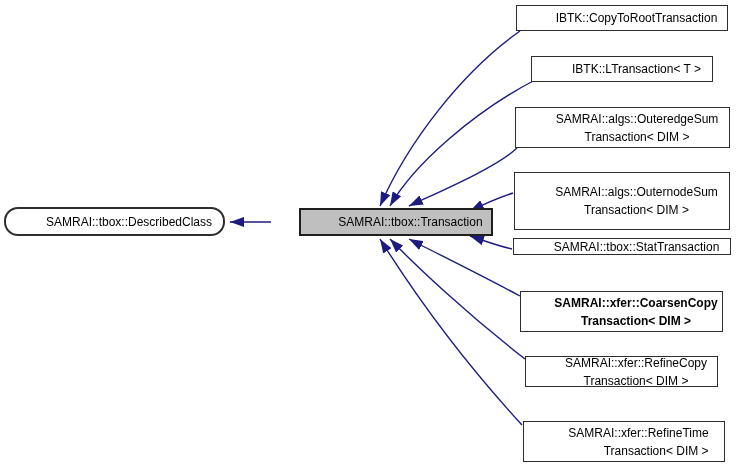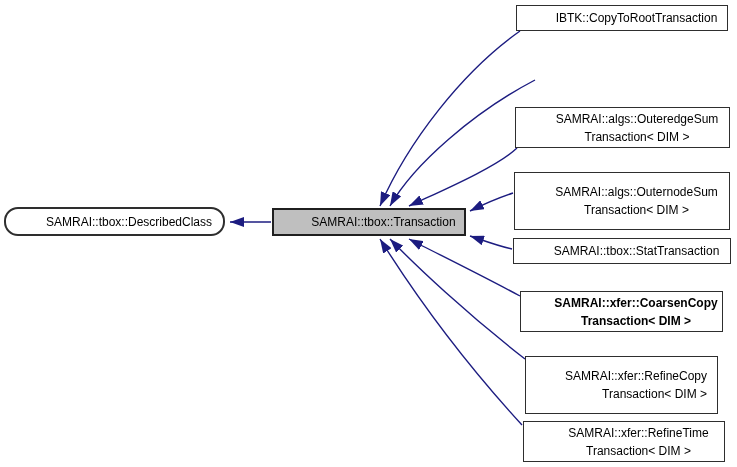--- a/index.html
+++ b/index.html
@@ -40,20 +40,21 @@
     padding-left: 29px;
   }
   .node.base {
     border-width: 2px;
     border-radius: 14px;
   }
   .node.center {
     background: #bfbfbf;
     border: 2px solid #1f1f1f;
     cursor: default;
+    margin-left: 27px;
   }
 </style>
 </head>
 <body>
 
 <div class="canvas">
 
   <svg class="edges" width="737" height="467" viewBox="0 0 737 467" xmlns="http://www.w3.org/2000/svg">
     <defs>
       <marker id="arrow" markerUnits="userSpaceOnUse" markerWidth="14" markerHeight="10" viewBox="0 0 14 10" refX="14" refY="5" orient="auto">
@@ -72,31 +73,32 @@
       <path d="M 522,425 C 455,352 407,282 380,239" marker-end="url(#arrow)"></path>
     </g>
   </svg>
 
   <div class="node base" style="left:4px; top:207px; width:221px; height:29px;">SAMRAI::tbox::DescribedClass</div>
 
   <div class="node center" style="left:272px; top:208px; width:194px; height:28px;">SAMRAI::tbox::Transaction</div>
 
   <div class="node" style="left:516px; top:5px; width:212px; height:26px;">IBTK::CopyToRootTransaction</div>
 
+  <div class="node" style="left:531px; top:56px; width:182px; height:26px;">IBTK::LTransaction&lt; T &gt;</div>
 
   <div class="node" style="left:515px; top:107px; width:215px; height:41px;">SAMRAI::algs::OuteredgeSum
 Transaction&lt; DIM &gt;</div>
 
   <div class="node" style="left:514px; top:172px; width:216px; height:58px;">SAMRAI::algs::OuternodeSum
 Transaction&lt; DIM &gt;</div>
 
-  <div class="node" style="left:513px; top:238px; width:218px; height:26px;">SAMRAI::tbox::StatTransaction</div>
+  <div class="node" style="left:513px; top:238px; width:218px; height:17px;">SAMRAI::tbox::StatTransaction</div>
 
   <div class="node" style="left:520px; top:291px; width:203px; height:41px;font-weight:bold;">SAMRAI::xfer::CoarsenCopy
 Transaction&lt; DIM &gt;</div>
 
-  <div class="node" style="left:525px; top:356px; width:193px; height:58px;text-align:right;">SAMRAI::xfer::RefineCopy
+  <div class="node" style="left:525px; top:356px; width:193px; height:31px;">SAMRAI::xfer::RefineCopy
 Transaction&lt; DIM &gt;</div>
 
-  <div class="node" style="left:523px; top:421px; width:202px; height:41px;">SAMRAI::xfer::RefineTime
+  <div class="node" style="left:523px; top:421px; width:202px; height:41px;text-align:right;">SAMRAI::xfer::RefineTime
 Transaction&lt; DIM &gt;</div>
 
 </div>
 
 </body></html>

